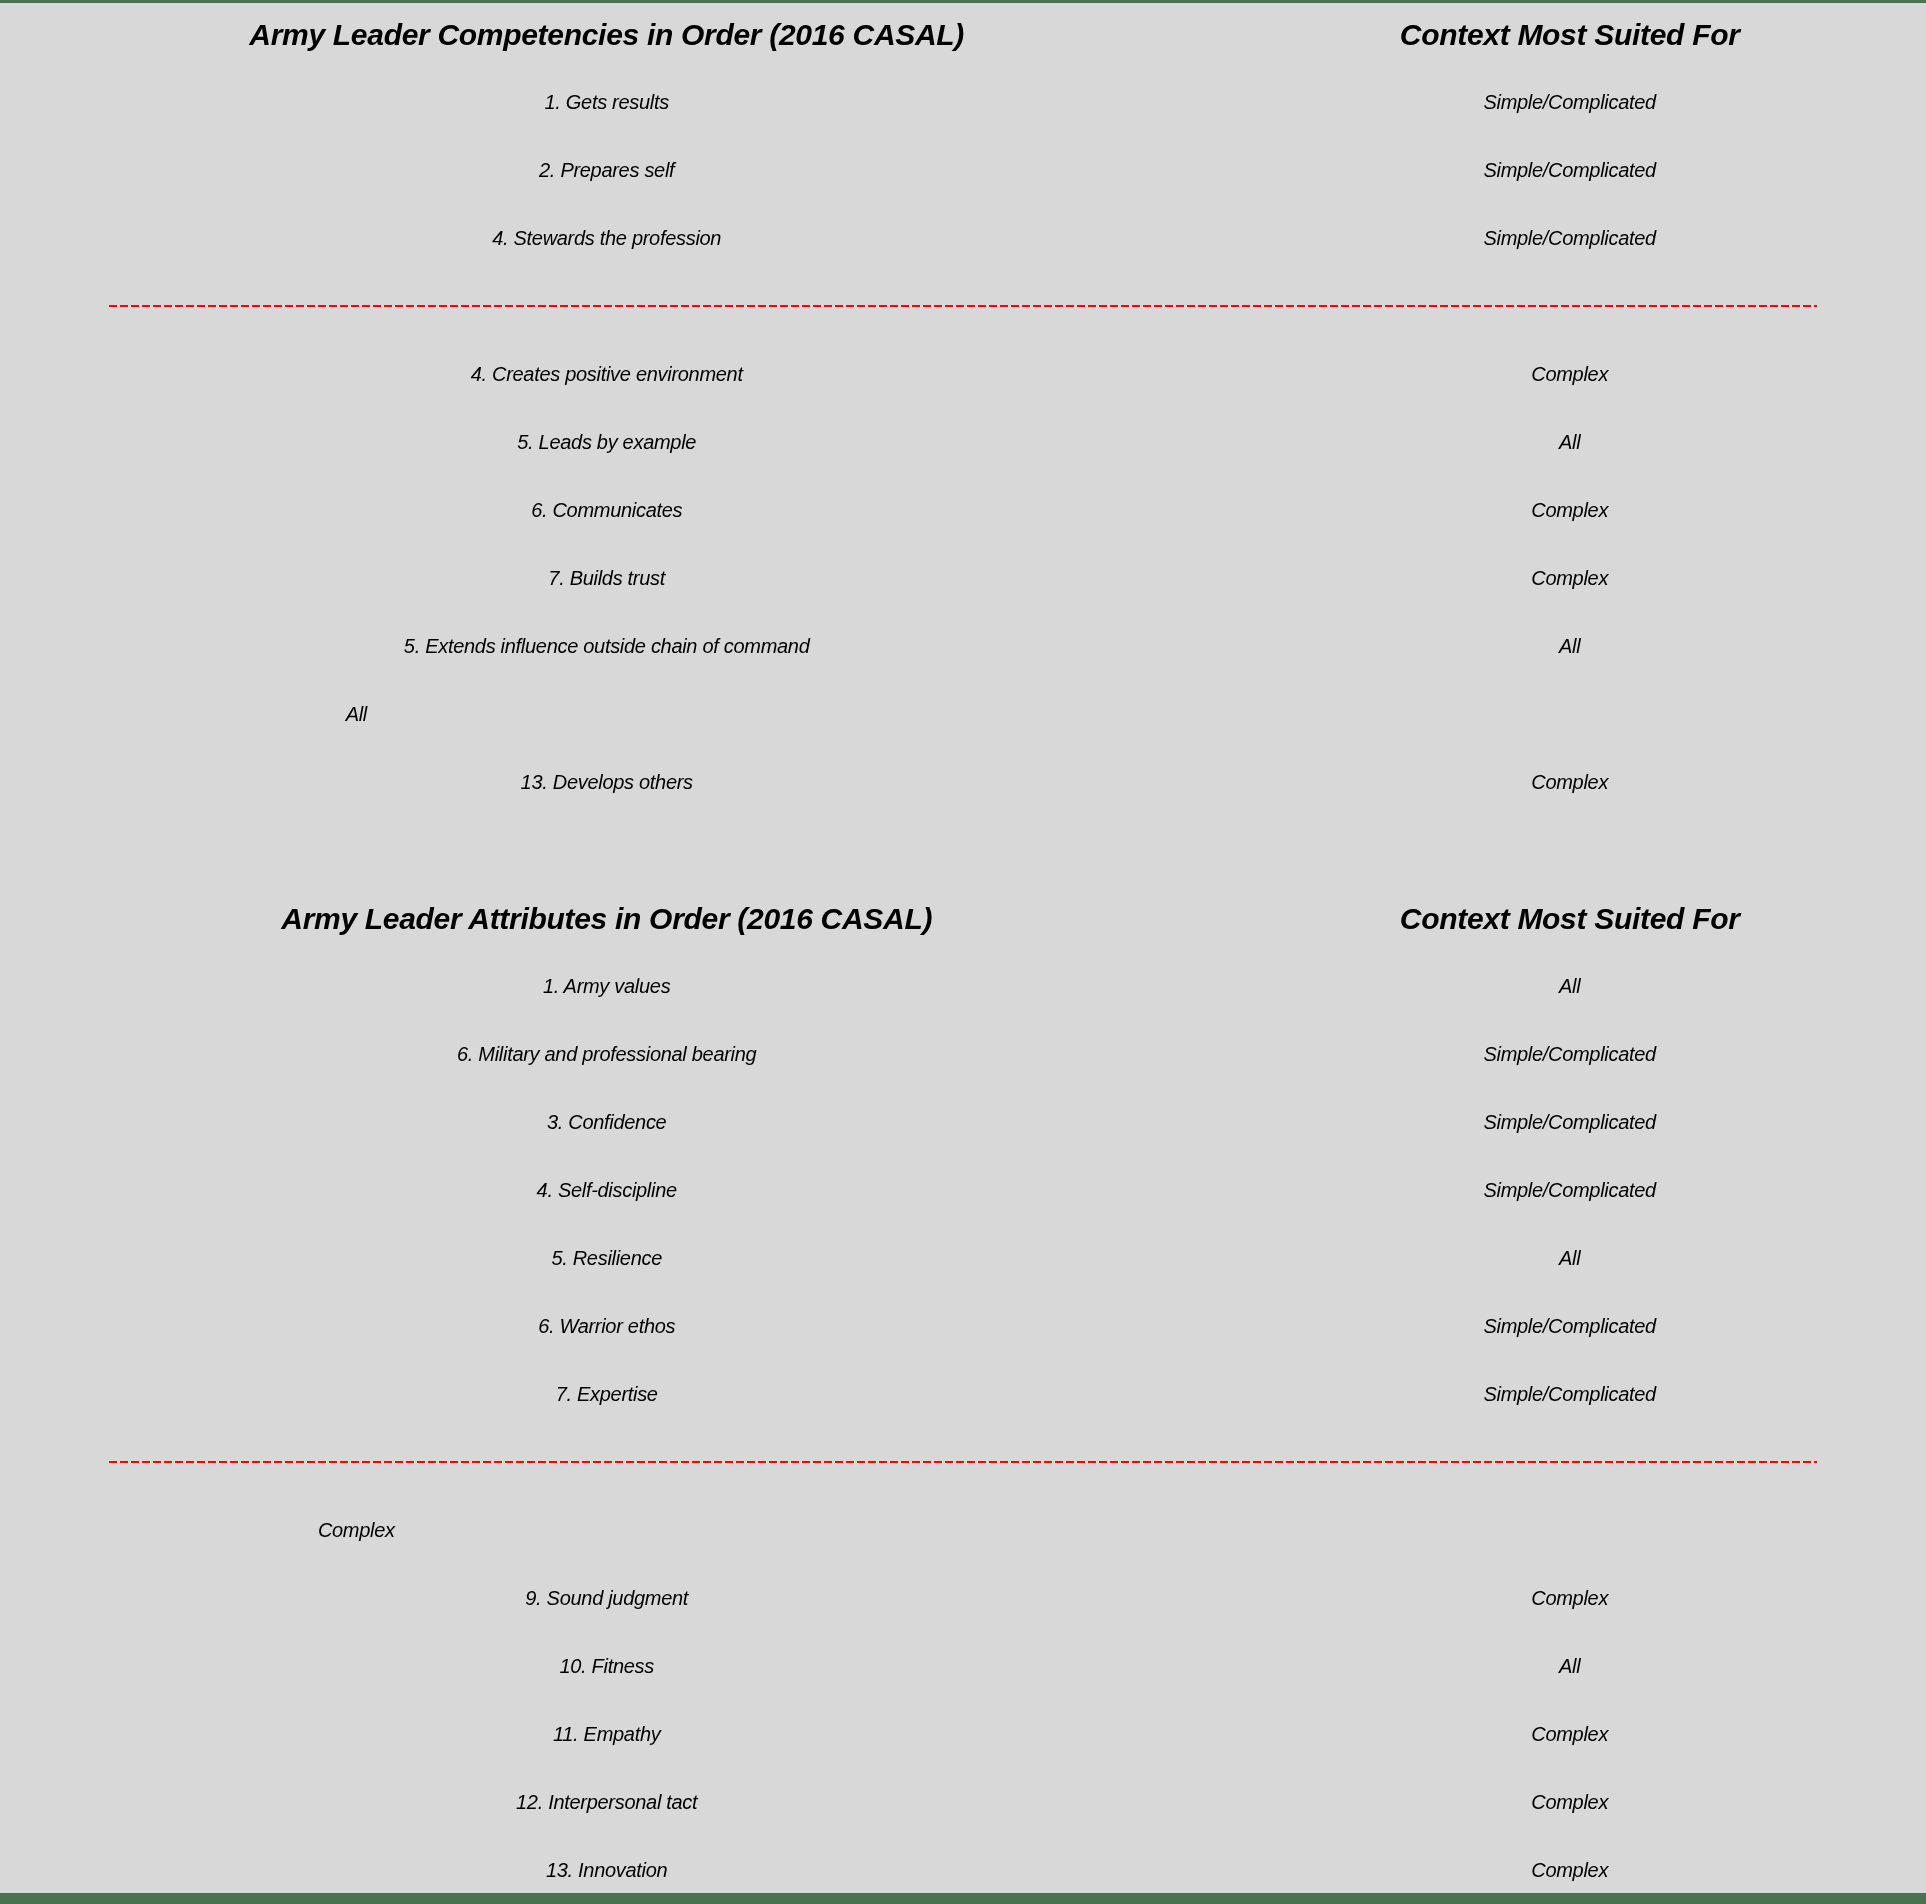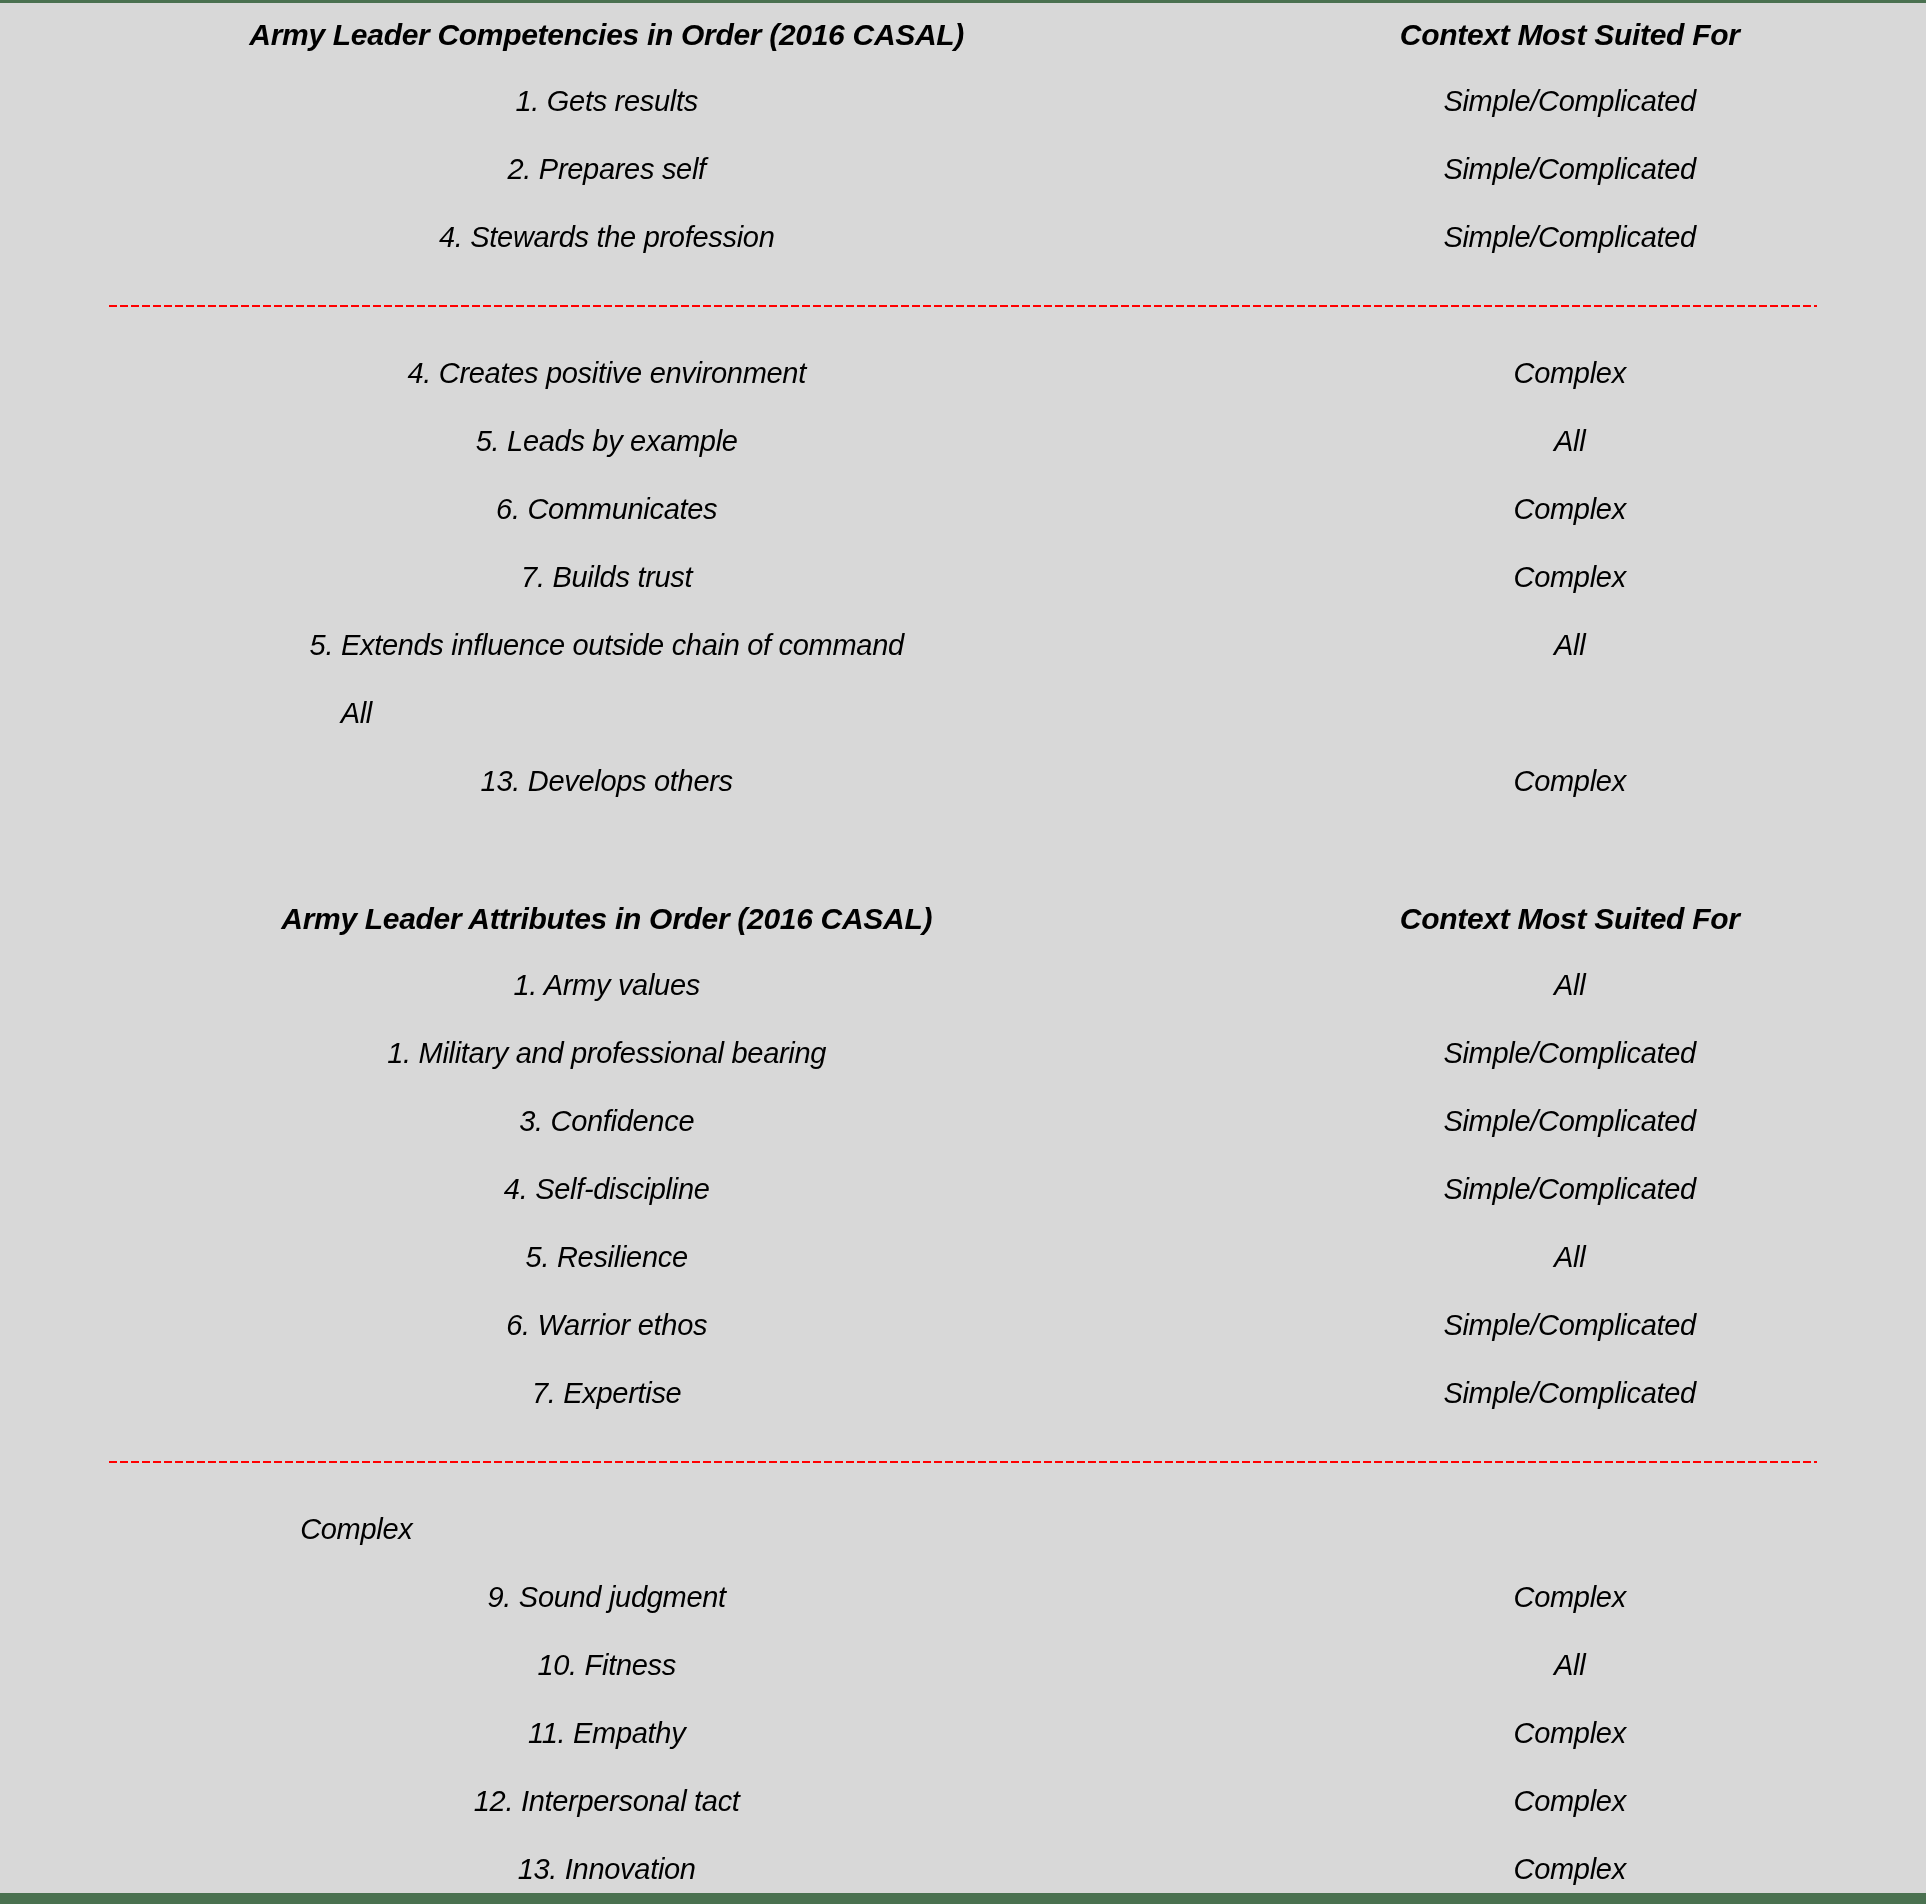--- a/index.html
+++ b/index.html
@@ -44,21 +44,21 @@
     flex-direction: column;
   }
   .row {
     flex: 1 1 0;
     display: flex;
     align-items: center;
     min-height: 0;
   }
   .cell {
     text-align: center;
-    font-size: 29px;
+    font-size: 20px;
     line-height: 1.1;
     letter-spacing: -0.3px;
   }
   .cell.left  { width: 63%; }
   .cell.right { width: 37%; }
   .header-row .cell {
     font-weight: bold;
     font-size: 30px;
   }
   .divider-row {
@@ -144,21 +144,21 @@
     <div class="cell left">Army Leader Attributes in Order (2016 CASAL)</div>
     <div class="cell right">Context Most Suited For</div>
   </div>
 
   <div class="row">
     <div class="cell left">1. Army values</div>
     <div class="cell right">All</div>
   </div>
 
   <div class="row">
-    <div class="cell left">1. Military and professional bearing</div>
+    <div class="cell left">6. Military and professional bearing</div>
     <div class="cell right">Simple/Complicated</div>
   </div>
 
   <div class="row">
     <div class="cell left">3. Confidence</div>
     <div class="cell right">Simple/Complicated</div>
   </div>
 
   <div class="row">
     <div class="cell left">4. Self-discipline</div>

